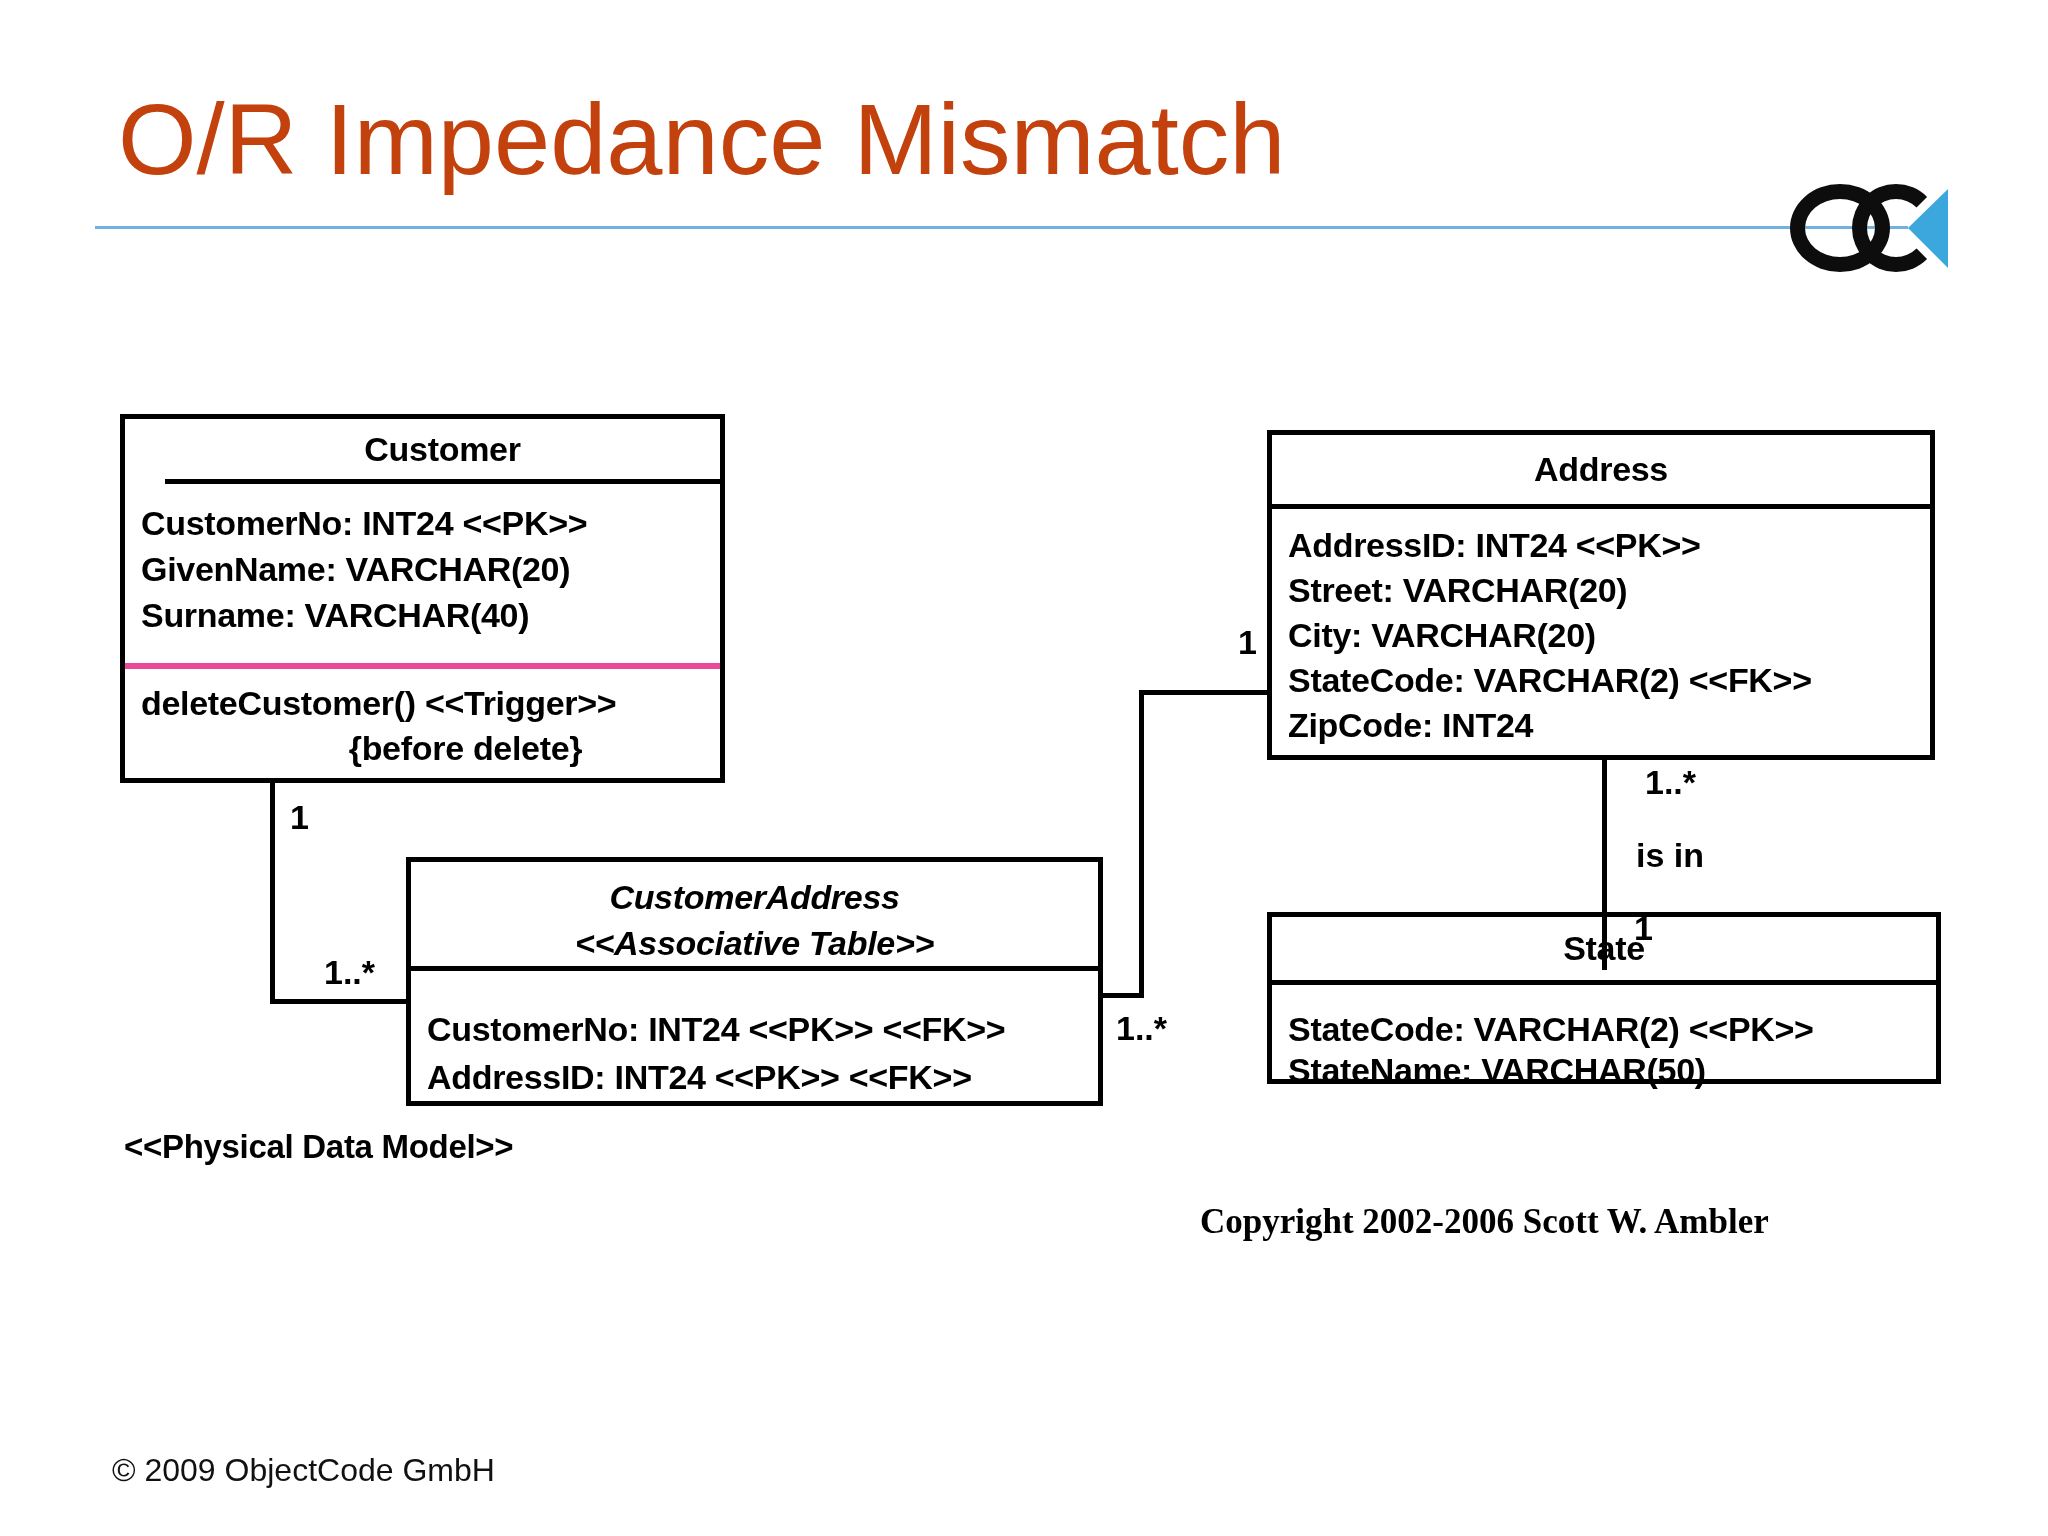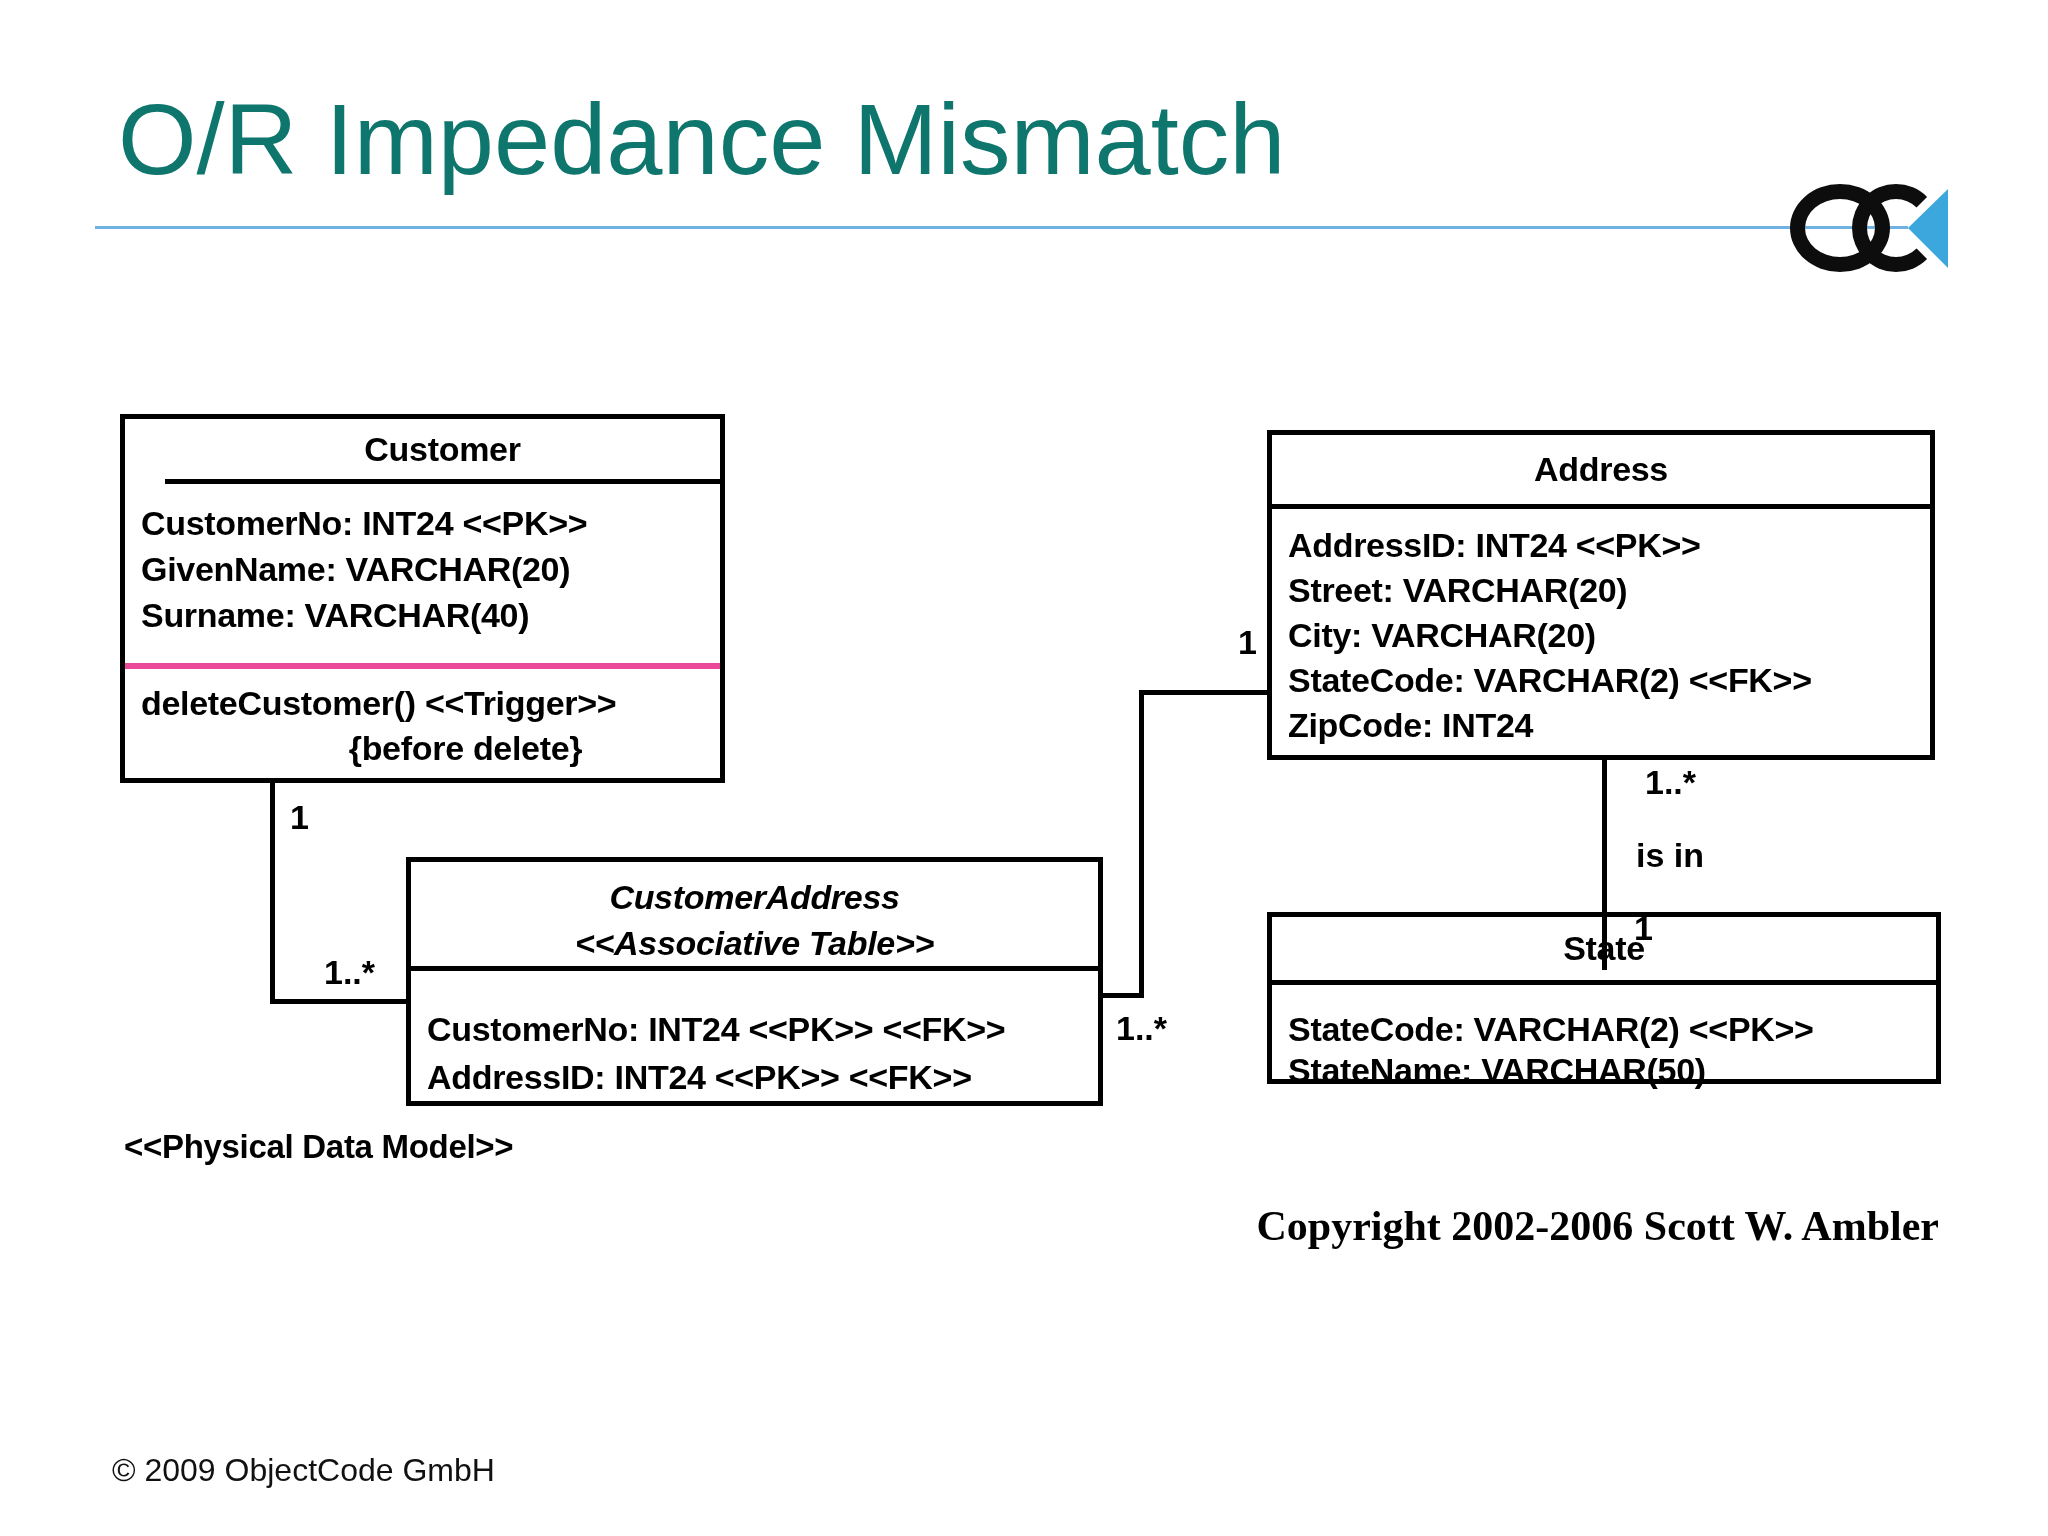--- a/index.html
+++ b/index.html
@@ -2,21 +2,21 @@
 <html><head>
 <meta charset="utf-8">
 <style>
   html,body{margin:0;padding:0;background:#ffffff;}
   body{width:2048px;height:1536px;position:relative;overflow:hidden;
        font-family:"Liberation Sans",sans-serif;color:#000;}
 
   .abs{position:absolute;}
 
   
-  .title{left:118px;top:86px;font-size:101px;line-height:1.05;color:#0f766e;
+  .title{left:118px;top:86px;font-size:101px;line-height:1.05;color:#c2410c;
          letter-spacing:0px;white-space:nowrap;}
   .rule{left:95px;top:226px;width:1813px;height:3px;background:#6FB2E2;}
 
   
   .ring{box-sizing:border-box;border:15px solid #0d0d0d;border-radius:50%;}
   .ring-o{left:1790px;top:184px;width:100px;height:88px;}
   .ring-c{left:1852px;top:184px;width:88px;height:88px;border-right-color:transparent;}
   .tri{left:1908px;top:189px;width:0;height:0;
        border-top:39px solid transparent;border-bottom:40px solid transparent;
        border-right:40px solid #3BA7DC;}
@@ -46,22 +46,22 @@
   .box-state{left:1267px;top:912px;width:674px;height:172px;}
   .box-state .ehead{line-height:63px;}
   .box-state .eattrs{padding-top:24px;line-height:41px;}
 
   
   .cline{background:#000;}
   .mlabel{font-weight:bold;font-size:34px;line-height:40px;white-space:nowrap;}
 
   
   .pdm-note{left:124px;top:1128px;font-weight:bold;font-size:33px;letter-spacing:-0.3px;}
-  .copyright{left:1200px;top:1202px;width:739px;text-align:right;
-             font-family:"Liberation Serif",serif;font-weight:bold;font-size:42px;}
+  .copyright{left:1200px;top:1202px;width:739px;
+             font-family:"Liberation Serif",serif;font-weight:bold;font-size:35px;}
   .footer{left:112px;top:1452px;font-size:32px;color:#111;}
 </style>
 </head>
 <body>
 
 <div class="abs title">O/R Impedance Mismatch</div>
 <div class="abs rule"></div>
 
 <div>
   <div class="abs ring ring-o"></div>

